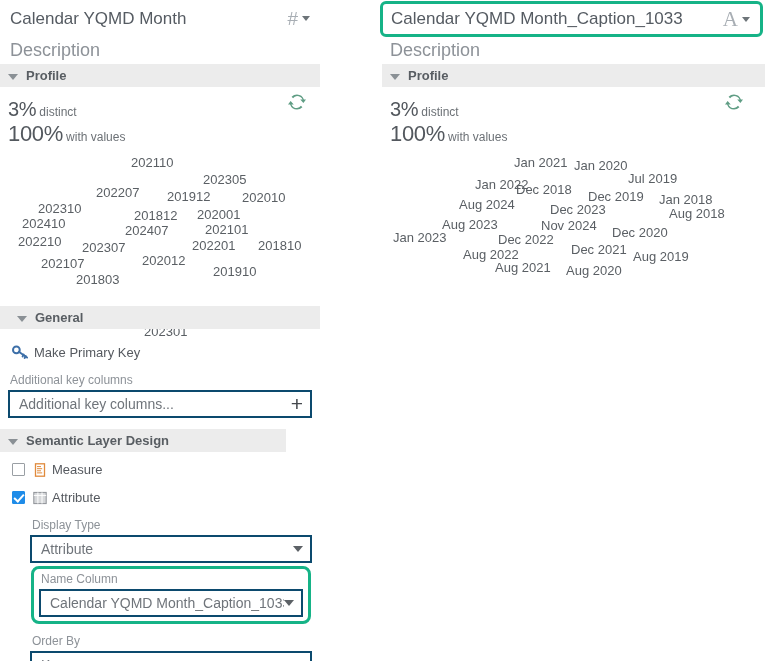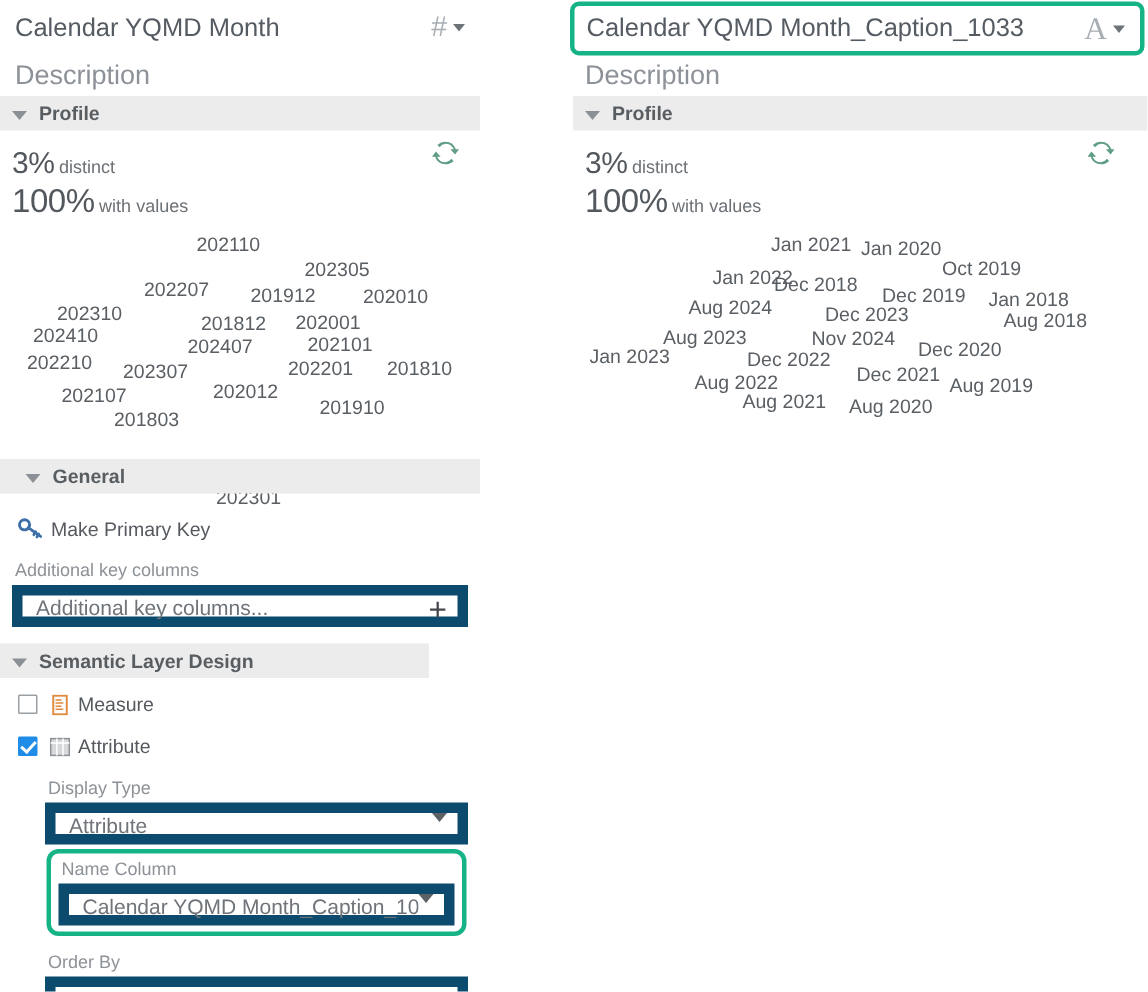--- a/index.html
+++ b/index.html
@@ -154,24 +154,24 @@
 
   .field-label {
     font-size: 12px;
     color: #8d9298;
     margin-top: 10px;
     margin-bottom: 3px;
     padding-left: 2px;
   }
   .input-box {
     height: 28px;
-    border: 7px solid #0c4a6e;
+    border: 2px solid #0c4a6e;
     background: #fff;
     display: flex;
-    align-items: flex-start;
+    align-items: center;
     padding: 0 7px 0 9px;
     box-sizing: border-box;
     font-size: 14px;
     color: #6f747a;
   }
   .input-box .val { flex: 1 1 auto; white-space: nowrap; overflow: hidden; }
   .plus {
     font-size: 21px;
     line-height: 1;
     color: #44484d;
@@ -392,21 +392,21 @@
                A8.4 8.4 0 0 0 10 1.6 A8.4 8.4 0 0 0 4 4.1 L5.6 5.7 A6.3 6.3 0 0 1 10 3.2 Z" fill="#5f9d84"></path>
       <path d="M10 16.8 A6.8 6.8 0 0 1 3.8 12.7 L6.4 12.7 L2.9 8.8 L0 12.7 L2.3 12.7
                A8.4 8.4 0 0 0 10 18.4 A8.4 8.4 0 0 0 16 15.9 L14.4 14.3 A6.3 6.3 0 0 1 10 16.8 Z" fill="#5f9d84"></path>
     </svg>
   </div>
 
   <div class="cloud" id="right-cloud">
       <span style="left: 136px; top: 6px;">Jan 2021</span>
       <span style="left: 196px; top: 9px;">Jan 2020</span>
       <span style="left: 69px; top: 28px; margin-left: 28px;">Jan 2022</span>
-      <span style="left: 250px; top: 22px;">Oct 2019</span>
+      <span style="left: 250px; top: 22px;">Jul 2019</span>
       <span style="left: 138px; top: 33px;">Dec 2018</span>
       <span style="left: 210px; top: 40px;">Dec 2019</span>
       <span style="left: 281px; top: 43px;">Jan 2018</span>
       <span style="left: 81px; top: 48px;">Aug 2024</span>
       <span style="left: 172px; top: 53px;">Dec 2023</span>
       <span style="left: 291px; top: 57px;">Aug 2018</span>
       <span style="left: 64px; top: 68px;">Aug 2023</span>
       <span style="left: 163px; top: 69px;">Nov 2024</span>
       <span style="left: 234px; top: 76px;">Dec 2020</span>
       <span style="left: 15px; top: 81px;">Jan 2023</span>

